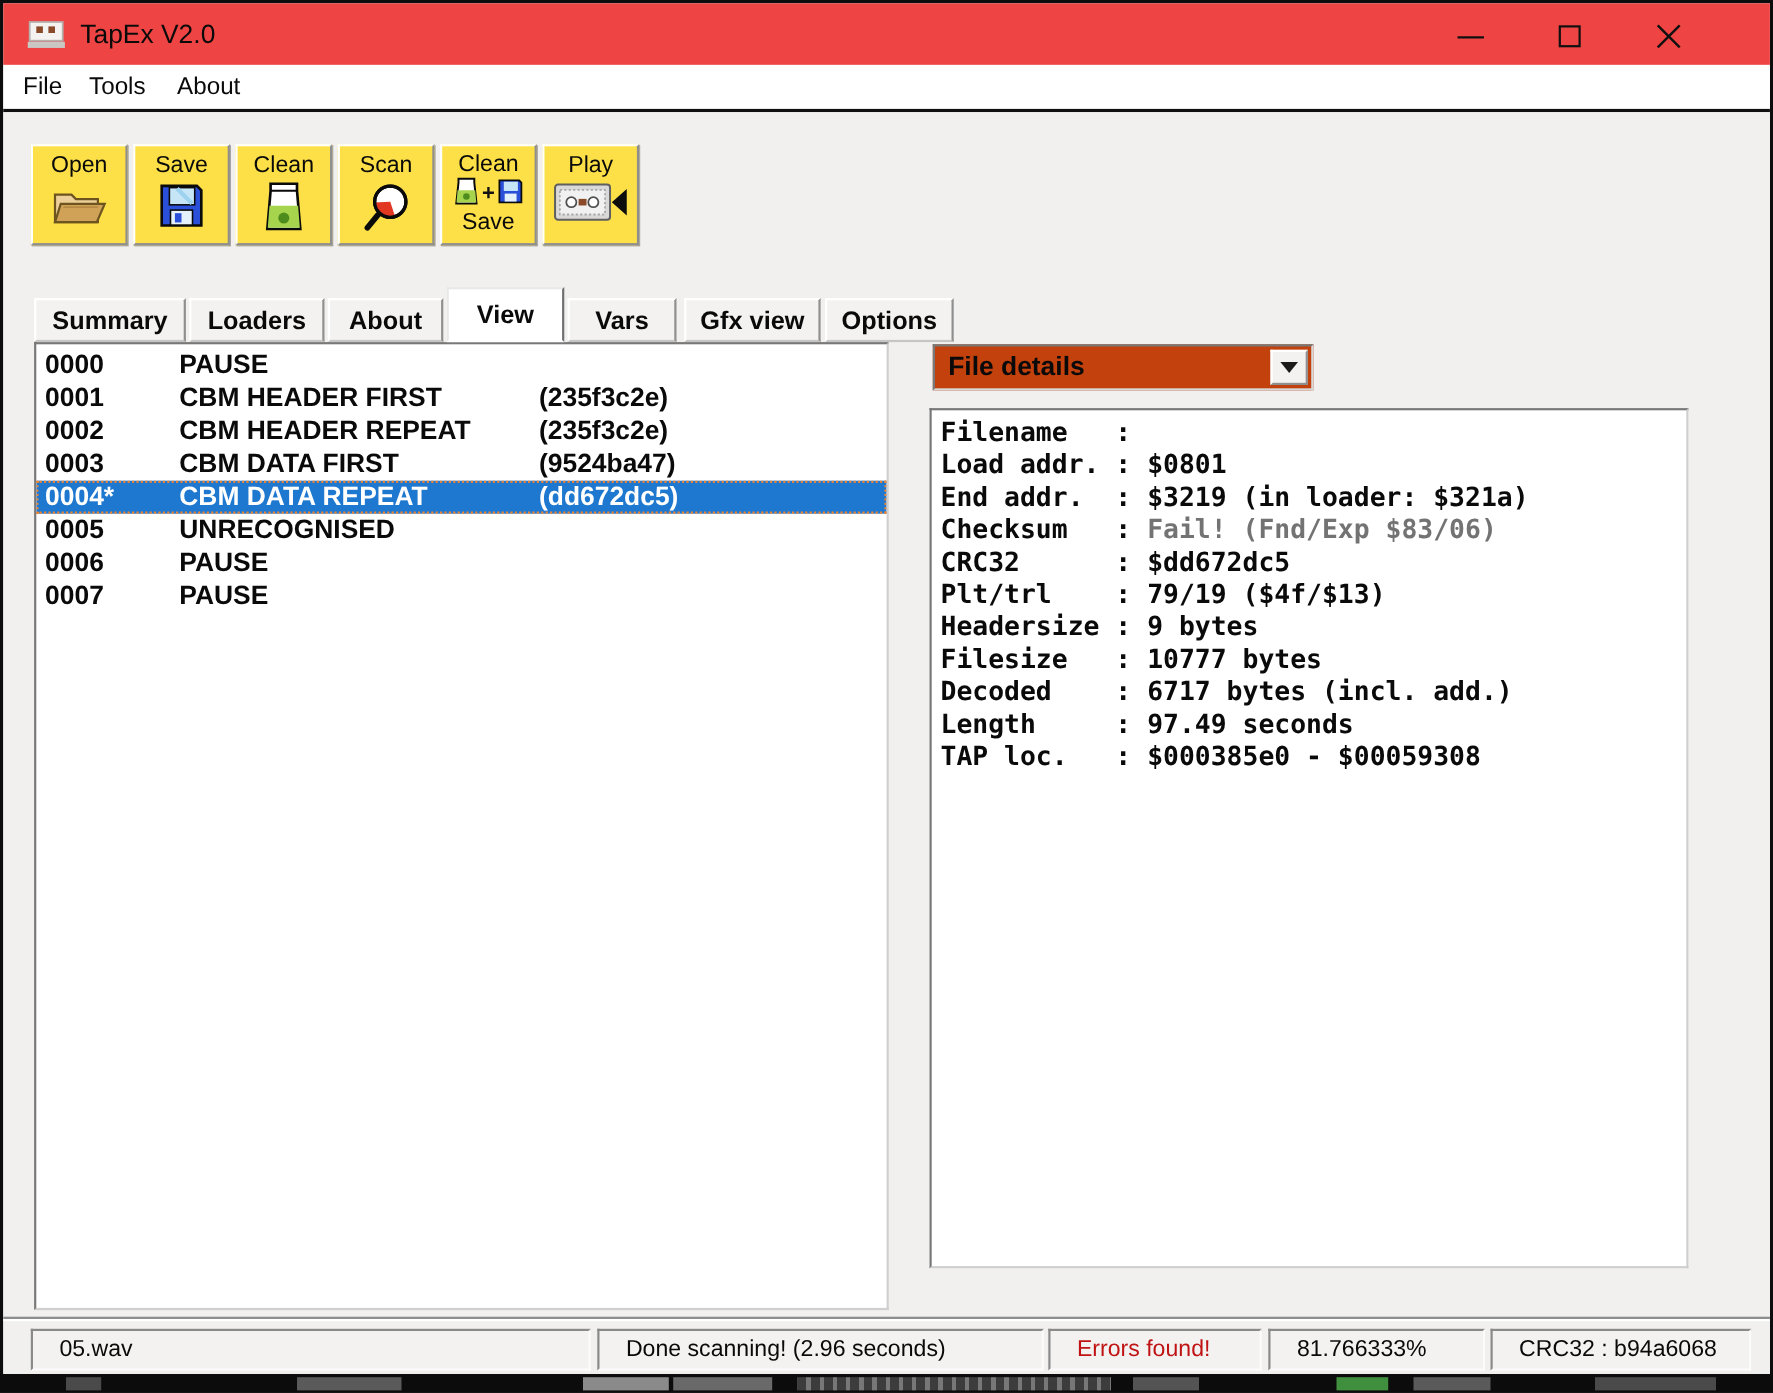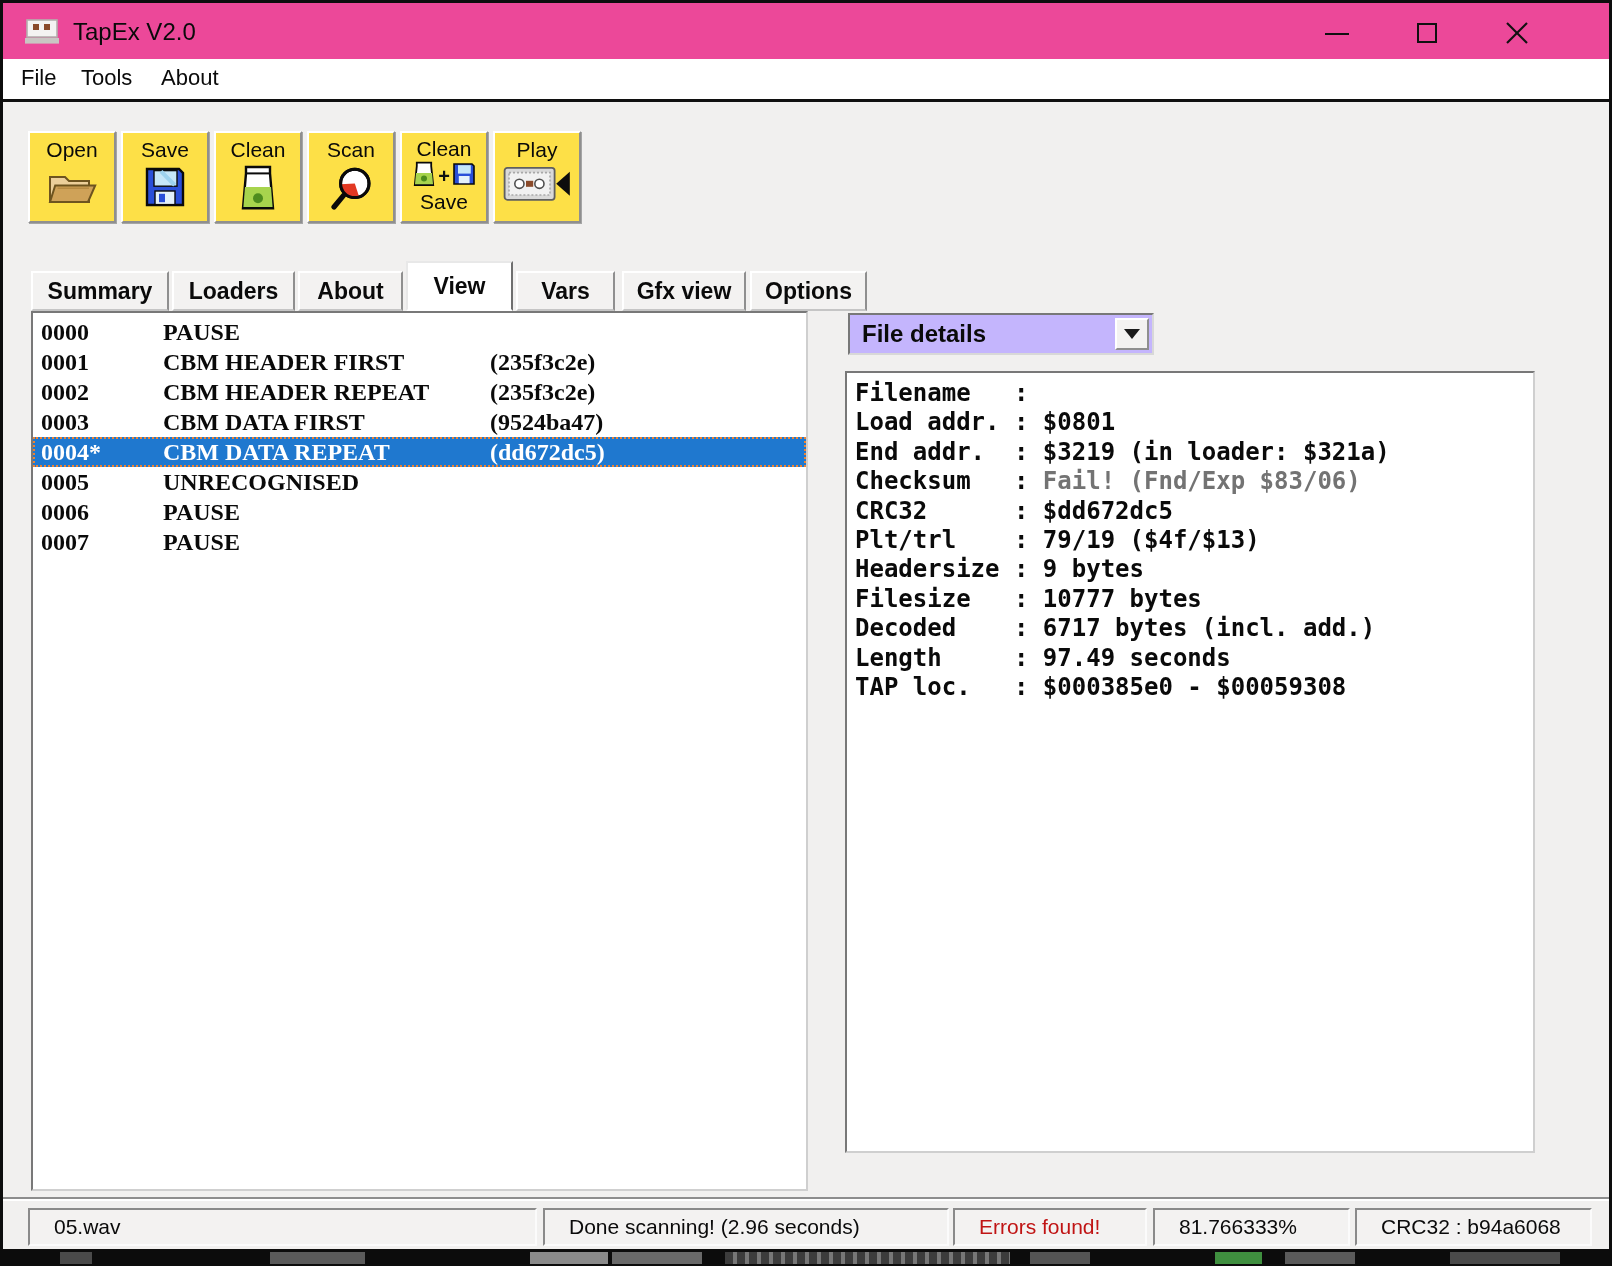--- a/index.html
+++ b/index.html
@@ -2,21 +2,21 @@
 <html><head>
 <meta charset="utf-8">
 <style>
   html,body{margin:0;padding:0;background:#000;}
   .screen{position:relative;width:1612px;height:1266px;background:#000;overflow:hidden;
           font-family:"Liberation Sans",sans-serif;color:#111;}
   .window{position:absolute;left:0;top:0;width:1612px;height:1252px;background:#fff;
           border:3px solid #0d0d0d;box-sizing:border-box;}
 
   
-  .titlebar{position:absolute;left:0;top:0;right:0;height:56px;background:#ec4899;}
+  .titlebar{position:absolute;left:0;top:0;right:0;height:56px;background:#ef4444;}
   .title-icon{position:absolute;left:22px;top:14px;}
   .title-text{position:absolute;left:70px;top:15px;font-size:24px;color:#0a0a0a;}
   .winctl{position:absolute;top:10px;width:44px;height:40px;display:flex;align-items:center;justify-content:center;cursor:default;}
   .ctl-min{left:1312px;}
   .ctl-max{left:1402px;}
   .ctl-close{left:1492px;}
 
   
   .menubar{position:absolute;left:0;top:56px;right:0;height:40px;background:#fff;}
   .menu-item{position:absolute;top:4px;font-size:22px;color:#0a0a0a;padding:2px 6px;}
@@ -39,29 +39,29 @@
   .tab{position:absolute;top:268px;height:40px;background:#f3f2f1;box-sizing:border-box;
        border:2px solid;border-color:#ffffff #8f8f8f #c5c5c5 #ffffff;
        display:flex;align-items:center;justify-content:center;
        font-size:23px;font-weight:bold;color:#0a0a0a;cursor:default;}
   .tab.active{top:258px;height:50px;background:#fff;z-index:3;
        border-color:#e8e8e8 #6f6f6f #ffffff #e8e8e8;}
 
   
   .listbox{position:absolute;left:28px;top:308px;width:777px;height:880px;background:#fff;
            border:2px solid;border-color:#787878 #cfcfcf #cfcfcf #787878;box-sizing:border-box;
-           font-family:Liberation Serif, serif;font-weight:bold;font-size:24px;
+           font-family:Liberation Sans, sans-serif;font-weight:bold;font-size:24px;
            padding-top:4px;overflow:hidden;}
   .lrow{height:30px;line-height:30px;white-space:pre;padding-left:8px;color:#0a0a0a;cursor:default;}
   .lrow .c1{display:inline-block;width:122px;}
   .lrow .c2{display:inline-block;width:327px;}
   .lrow.selected{background:#1f78cf;color:#ffffff;outline:2px dotted #ef8432;outline-offset:-2px;}
 
   
-  .combo{position:absolute;left:845px;top:310px;width:306px;height:42px;background:#c4b5fd;
+  .combo{position:absolute;left:845px;top:310px;width:346px;height:42px;background:#c2410c;
          border:2px solid;border-color:#787878 #d8d8d8 #d8d8d8 #787878;box-sizing:border-box;cursor:default;padding-left:18px;}
   .combo-label{position:absolute;left:12px;top:5px;font-size:24px;font-weight:bold;color:#0a0a0a;}
   .combo-btn{position:absolute;right:3px;top:3px;width:34px;height:32px;background:#f3f2f1;
              border:2px solid;border-color:#ffffff #8f8f8f #8f8f8f #ffffff;box-sizing:border-box;
              display:flex;align-items:center;justify-content:center;}
   .arrow{width:0;height:0;border-left:8px solid transparent;border-right:8px solid transparent;
          border-top:10px solid #1a1a1a;}
 
   .detailbox{position:absolute;left:842px;top:368px;width:690px;height:782px;background:#fff;
              border:2px solid;border-color:#787878 #cfcfcf #cfcfcf #787878;box-sizing:border-box;

